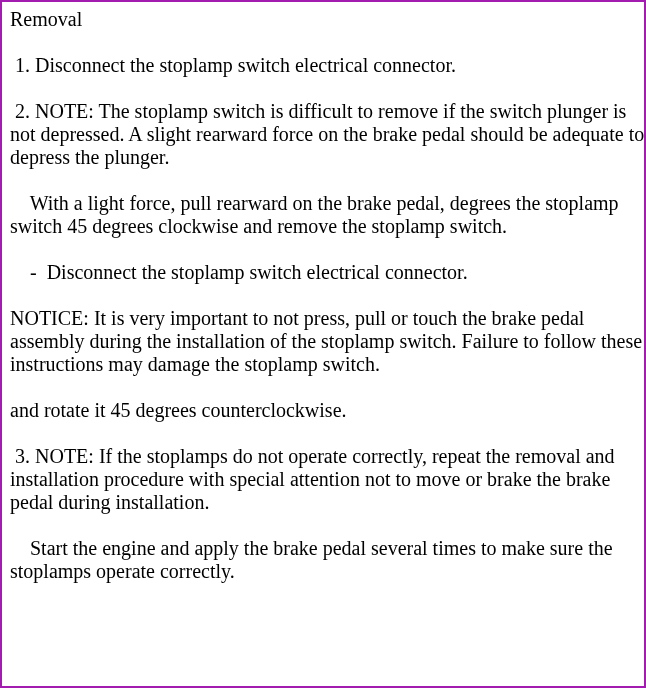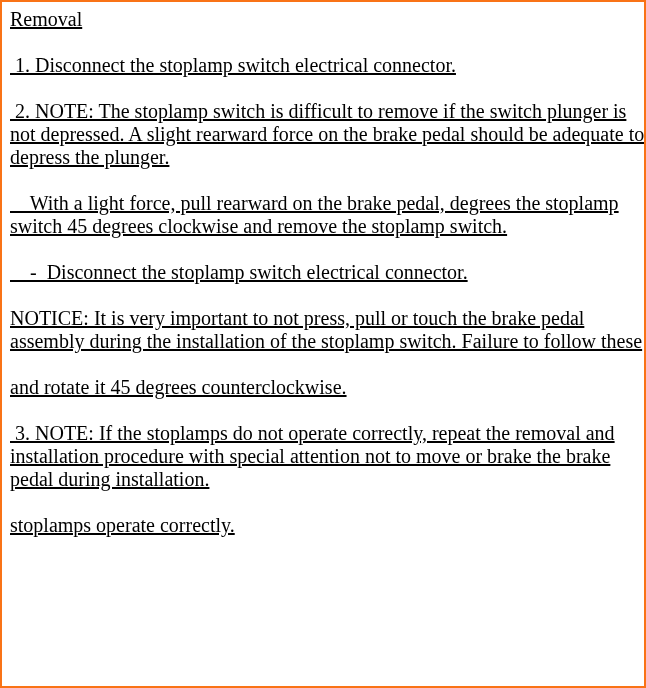--- a/index.html
+++ b/index.html
@@ -6,28 +6,27 @@
     margin: 0;
     padding: 0;
     background: #ffffff;
   }
   .page {
     position: relative;
     width: 646px;
     height: 688px;
     box-sizing: border-box;
     background: #ffffff;
-    border: 2px solid #f97316;
+    border: 2px solid #a21caf;
     padding: 6px 8px 4px 8px;
     overflow: hidden;
     font-family: "Liberation Serif", "DejaVu Serif", serif;
     font-size: 20px;
     line-height: 23px;
     color: #000000;
-    text-decoration: underline;
   }
   .block {
     margin: 0 0 23px 0;
   }
   .block:last-child {
     margin-bottom: 0;
   }
   .line {
     white-space: pre;
     min-height: 23px;
@@ -52,26 +51,28 @@
       <div class="block">
         <div class="line">    With a light force, pull rearward on the brake pedal, degrees the stoplamp</div>
         <div class="line">switch 45 degrees clockwise and remove the stoplamp switch.</div>
       </div>
       <div class="block">
         <div class="line">    -  Disconnect the stoplamp switch electrical connector.</div>
       </div>
       <div class="block">
         <div class="line">NOTICE: It is very important to not press, pull or touch the brake pedal</div>
         <div class="line">assembly during the installation of the stoplamp switch. Failure to follow these</div>
+        <div class="line">instructions may damage the stoplamp switch.</div>
       </div>
       <div class="block">
         <div class="line">and rotate it 45 degrees counterclockwise.</div>
       </div>
       <div class="block">
         <div class="line"> 3. NOTE: If the stoplamps do not operate correctly, repeat the removal and</div>
         <div class="line">installation procedure with special attention not to move or brake the brake</div>
         <div class="line">pedal during installation.</div>
       </div>
       <div class="block">
+        <div class="line">    Start the engine and apply the brake pedal several times to make sure the</div>
         <div class="line">stoplamps operate correctly.</div>
       </div>
     </div>
 </div>
 
 </body></html>

